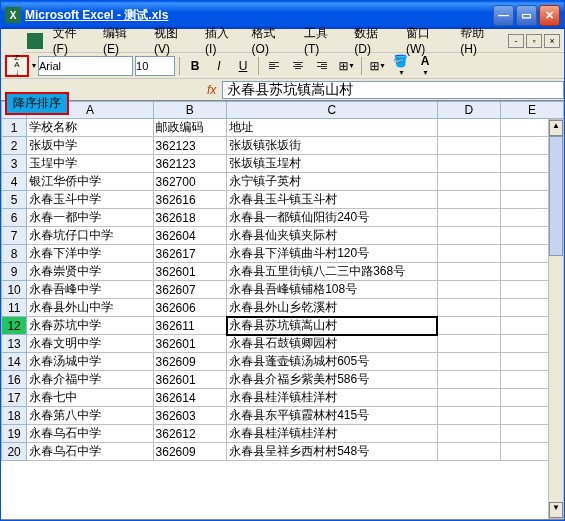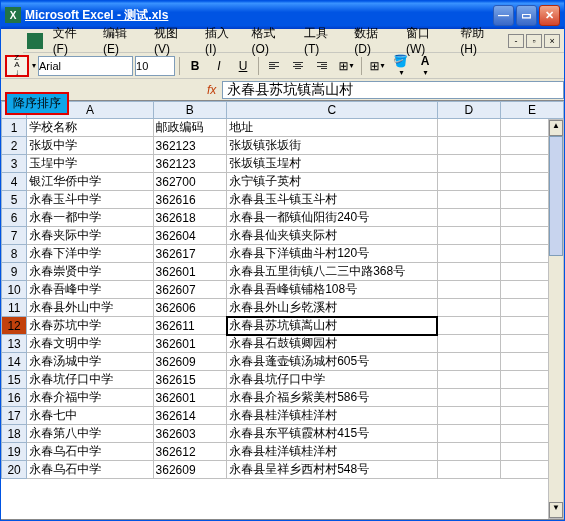--- a/index.html
+++ b/index.html
@@ -36,21 +36,21 @@
 .grid { border-collapse: collapse; width: 100%; table-layout: fixed; }
 .grid th, .grid td { border: 1px solid #c0c0c0; font-size: 12px; height: 17px; padding: 0 2px; text-align: left; overflow: hidden; white-space: nowrap; }
 .grid th { background: #e4ecf7; text-align: center; font-weight: normal; border-color: #9eb6ce; }
 .grid th.rowh { width: 24px; }
 .grid .col-a { width: 120px; }
 .grid .col-b { width: 70px; }
 .grid .col-c { width: 200px; }
 .grid .col-d { width: 60px; }
 .grid .col-e { width: 60px; }
 .grid tr.sel td { }
-.grid tr.sel th { background: #c2410c; }
+.grid tr.sel th { background: #22c55e; }
 .grid td.sel-cell { outline: 2px solid #000; outline-offset: -1px; }
 .sheet-tabs { background: #ece9d8; height: 18px; display: flex; align-items: center; border-top: 1px solid #888; font-size: 11px; }
 .sheet-tab { background: #fff; border: 1px solid #888; border-bottom: none; padding: 0 10px; margin-left: 2px; cursor: pointer; font-weight: bold; }
 .hscroll { flex: 1; height: 16px; background: #ece9d8; border: 1px solid #c0c0c0; margin-left: 4px; display: flex; }
 .vscroll { position: absolute; right: 0; top: 18px; width: 16px; bottom: 0; background: #ece9d8; border: 1px solid #c0c0c0; display: flex; flex-direction: column; }
 .vscroll .sb-btn { height: 16px; background: #ece9d8; border: 1px solid #888; font-size: 8px; text-align: center; cursor: pointer; }
 .vscroll .sb-track { flex: 1; position: relative; }
 .vscroll .sb-thumb { position: absolute; top: 0; height: 120px; width: 100%; background: #c8d4ee; border: 1px solid #7f9db9; }
 .align-icon { display: inline-flex; flex-direction: column; gap: 1px; }
 .align-icon span { display: block; height: 1px; background: #333; }
@@ -208,21 +208,21 @@
         <tr>
           <th class="rowh">6</th>
           <td>永春一都中学</td>
           <td>362618</td>
           <td>永春县一都镇仙阳街240号</td>
           <td></td>
           <td></td>
         </tr>
         <tr>
           <th class="rowh">7</th>
-          <td>永春夹际中学</td>
+          <td>永春坑仔口中学</td>
           <td>362604</td>
           <td>永春县仙夹镇夹际村</td>
           <td></td>
           <td></td>
         </tr>
         <tr>
           <th class="rowh">8</th>
           <td>永春下洋中学</td>
           <td>362617</td>
           <td>永春县下洋镇曲斗村120号</td>
@@ -267,28 +267,20 @@
           <td>362601</td>
           <td>永春县石鼓镇卿园村</td>
           <td></td>
           <td></td>
         </tr>
         <tr>
           <th class="rowh">14</th>
           <td>永春汤城中学</td>
           <td>362609</td>
           <td>永春县蓬壶镇汤城村605号</td>
-          <td></td>
-          <td></td>
-        </tr>
-        <tr>
-          <th class="rowh">15</th>
-          <td>永春坑仔口中学</td>
-          <td>362615</td>
-          <td>永春县坑仔口中学</td>
           <td></td>
           <td></td>
         </tr>
         <tr>
           <th class="rowh">16</th>
           <td>永春介福中学</td>
           <td>362601</td>
           <td>永春县介福乡紫美村586号</td>
           <td></td>
           <td></td>

